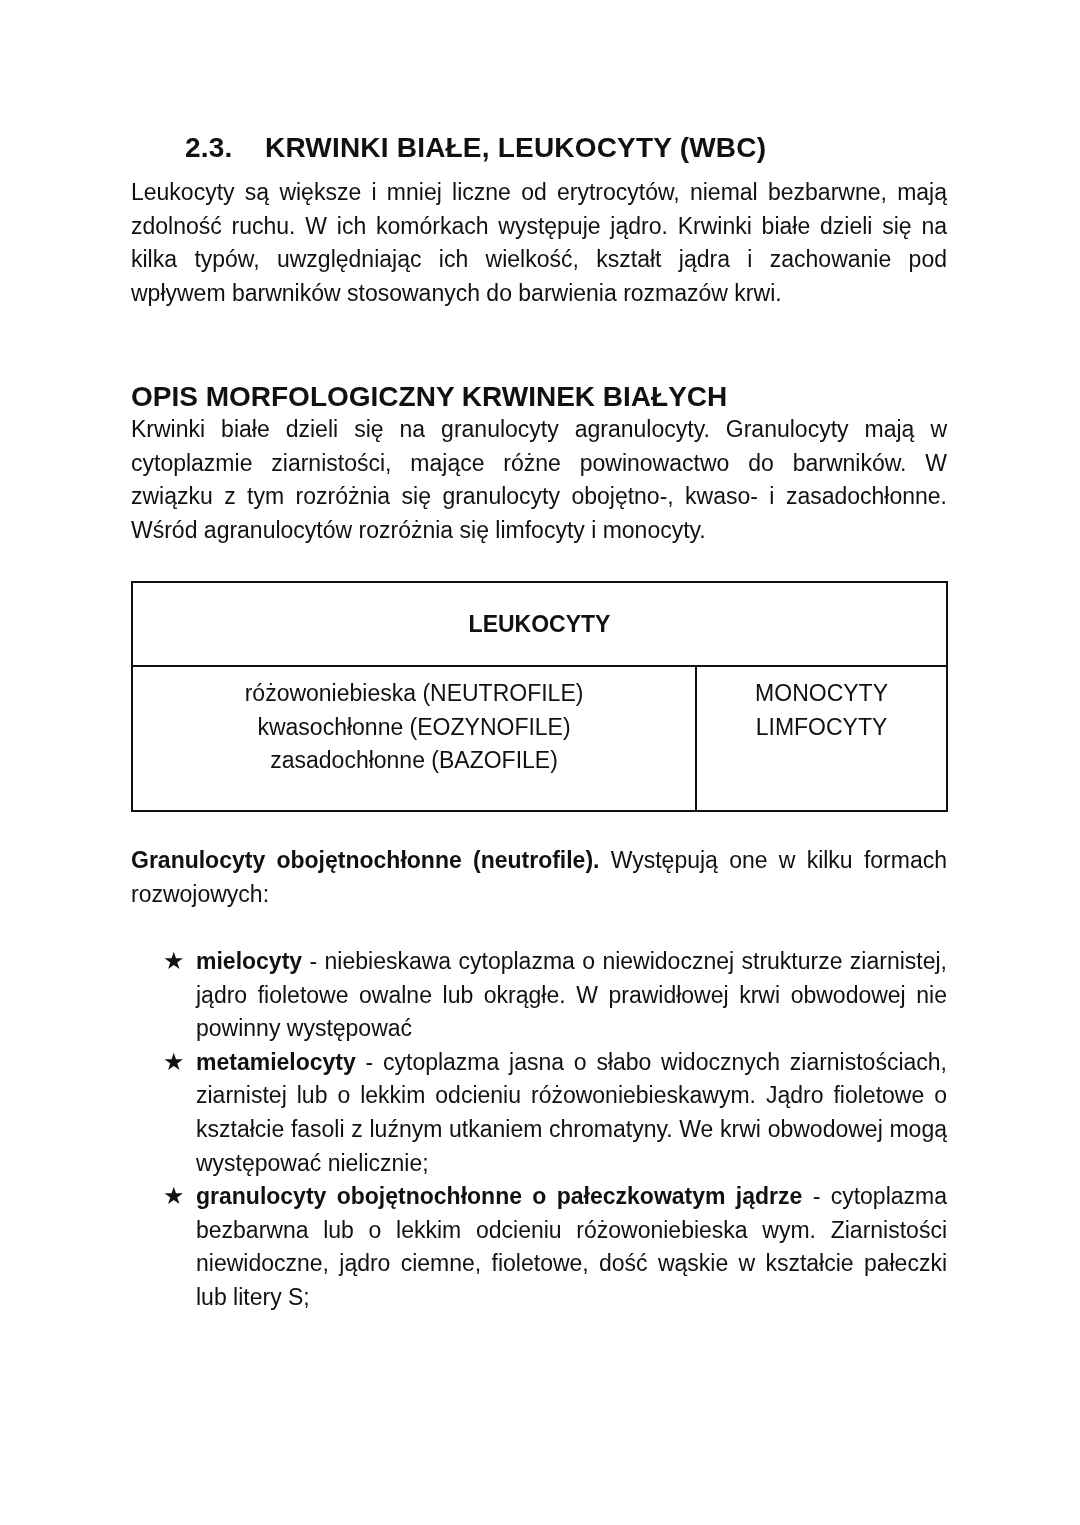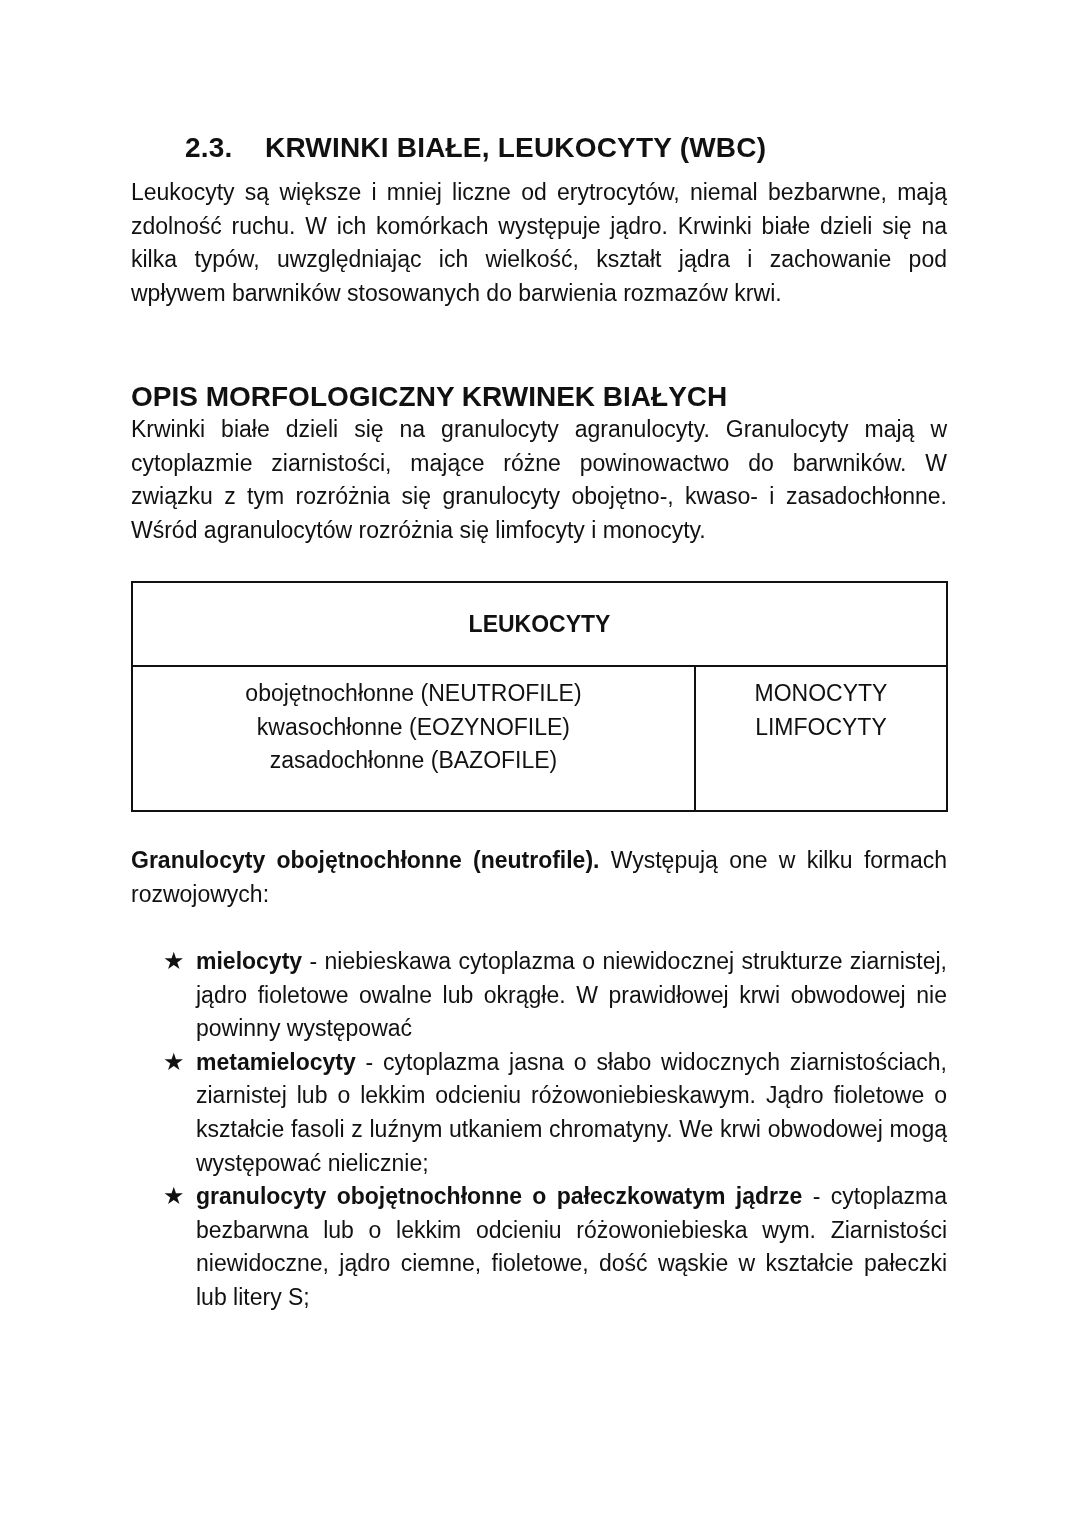--- a/index.html
+++ b/index.html
@@ -120,21 +120,21 @@
 
   <p class="para p2">Krwinki białe dzieli się na granulocyty agranulocyty. Granulocyty mają w cytoplazmie ziarnistości, mające różne powinowactwo do barwników. W związku z tym rozróżnia się granulocyty obojętno-, kwaso- i zasadochłonne. Wśród agranulocytów rozróżnia się limfocyty i monocyty.</p>
 
   <table class="leuk">
     <tbody>
         <tr>
       <th class="title" colspan="2">LEUKOCYTY</th>
     </tr>
     <tr>
       <td class="cell">
-        <span class="cell-line">obojętnochłonne (NEUTROFILE)</span>
+        <span class="cell-line">różowoniebieska (NEUTROFILE)</span>
         <span class="cell-line">kwasochłonne (EOZYNOFILE)</span>
         <span class="cell-line">zasadochłonne (BAZOFILE)</span>
       </td>
       <td class="cell">
         <span class="cell-line">MONOCYTY</span>
         <span class="cell-line">LIMFOCYTY</span>
       </td>
     </tr>
   </tbody>
     </table>

